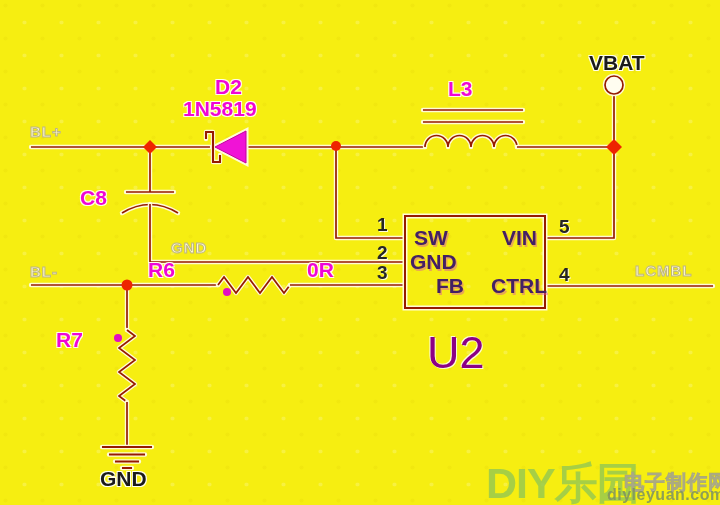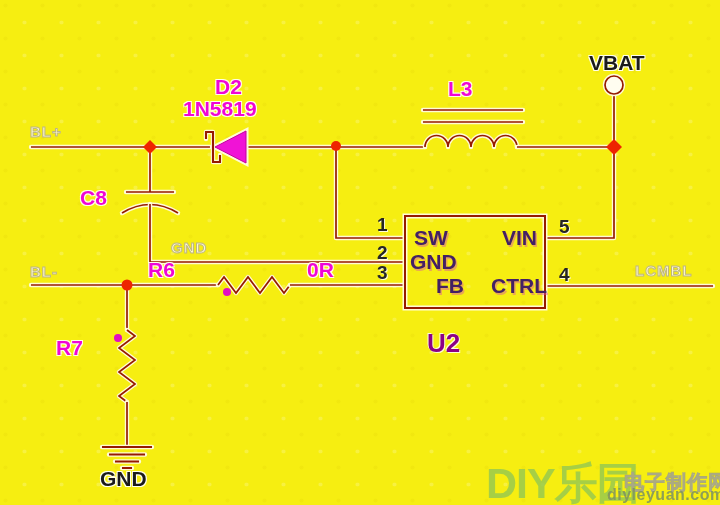--- a/index.html
+++ b/index.html
@@ -37,21 +37,21 @@
   }
   .pinnum{
     color:#262626;font-size:19px;font-weight:700;
     text-shadow:1px 1px 0 rgba(255,255,240,.9);
   }
   .pinname{
     color:#432064;font-size:21px;font-weight:700;
     text-shadow:1.5px 1.5px 0 rgba(214,80,170,.45);
   }
   .refbig{
-    color:#8c0086;font-size:26px;font-weight:700;
+    color:#8c0086;font-size:45px;font-weight:400;
     text-shadow:1px 1px 0 rgba(255,255,235,.9),-1px -1px 0 rgba(255,255,235,.9);
   }
   .wm-logo{
     color:rgba(148,200,80,.82);font-size:43px;font-weight:800;letter-spacing:-1px;
   }
   .wm-site{
     color:rgba(243,243,220,.88);font-size:20px;font-weight:700;
     -webkit-text-stroke:0.8px rgba(158,158,120,.85);letter-spacing:1px;
   }
   .wm-url{
@@ -184,21 +184,21 @@
   <span class="lbl ghost" style="left:30px;top:264px;">BL-</span>
   <span class="lbl ghost" style="left:171px;top:240px;">GND</span>
   <span class="lbl ghost" style="left:635px;top:263px;">LCMBL</span>
 
   <span class="lbl magenta" style="left:215px;top:76px;">D2</span>
   <span class="lbl magenta" style="left:183px;top:98px;">1N5819</span>
   <span class="lbl magenta" style="left:448px;top:78px;">L3</span>
   <span class="lbl magenta" style="left:80px;top:187px;">C8</span>
   <span class="lbl magenta" style="left:148px;top:259px;">R6</span>
   <span class="lbl magenta" style="left:307px;top:259px;">0R</span>
-  <span class="lbl magenta" style="left:56px;top:337px;">R7</span>
+  <span class="lbl magenta" style="left:56px;top:329px;">R7</span>
   <span class="lbl refbig" style="left:427px;top:330px;">U2</span>
 
   <span class="lbl dark" style="left:589px;top:52px;">VBAT</span>
   <span class="lbl dark" style="left:100px;top:468px;">GND</span>
 
   <span class="lbl pinnum" style="left:377px;top:215px;">1</span>
   <span class="lbl pinnum" style="left:377px;top:243px;">2</span>
   <span class="lbl pinnum" style="left:377px;top:263px;">3</span>
   <span class="lbl pinnum" style="left:559px;top:217px;">5</span>
   <span class="lbl pinnum" style="left:559px;top:265px;">4</span>

